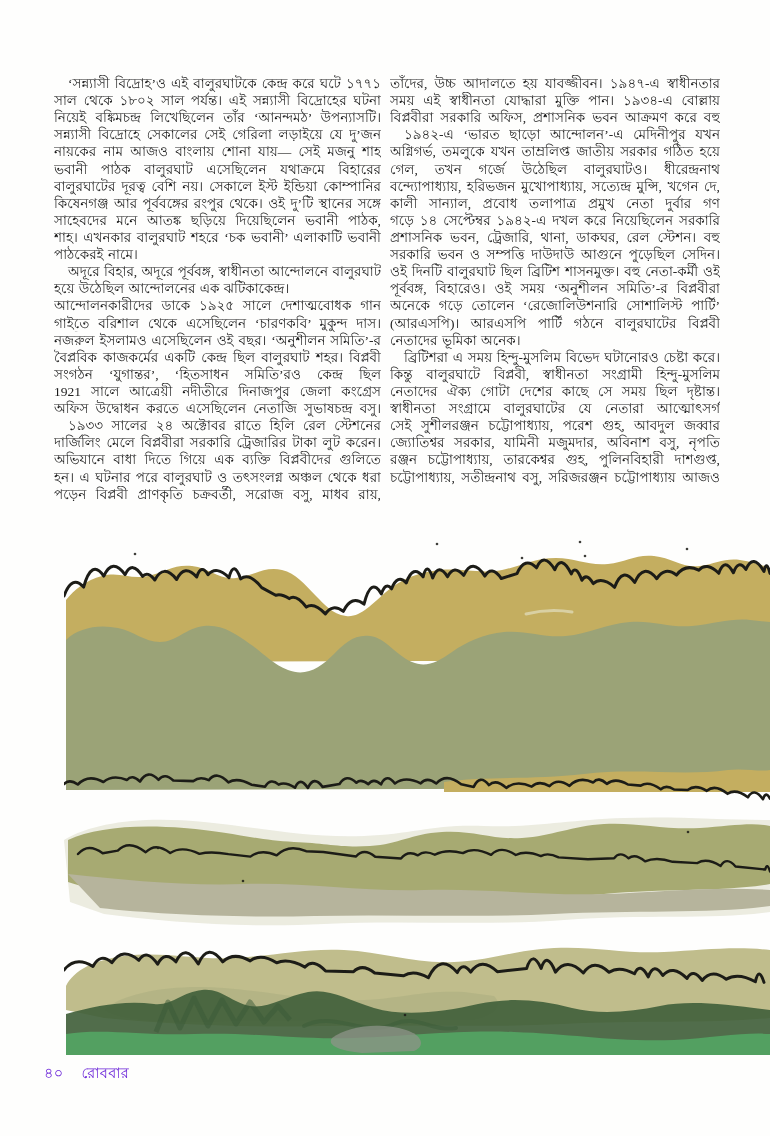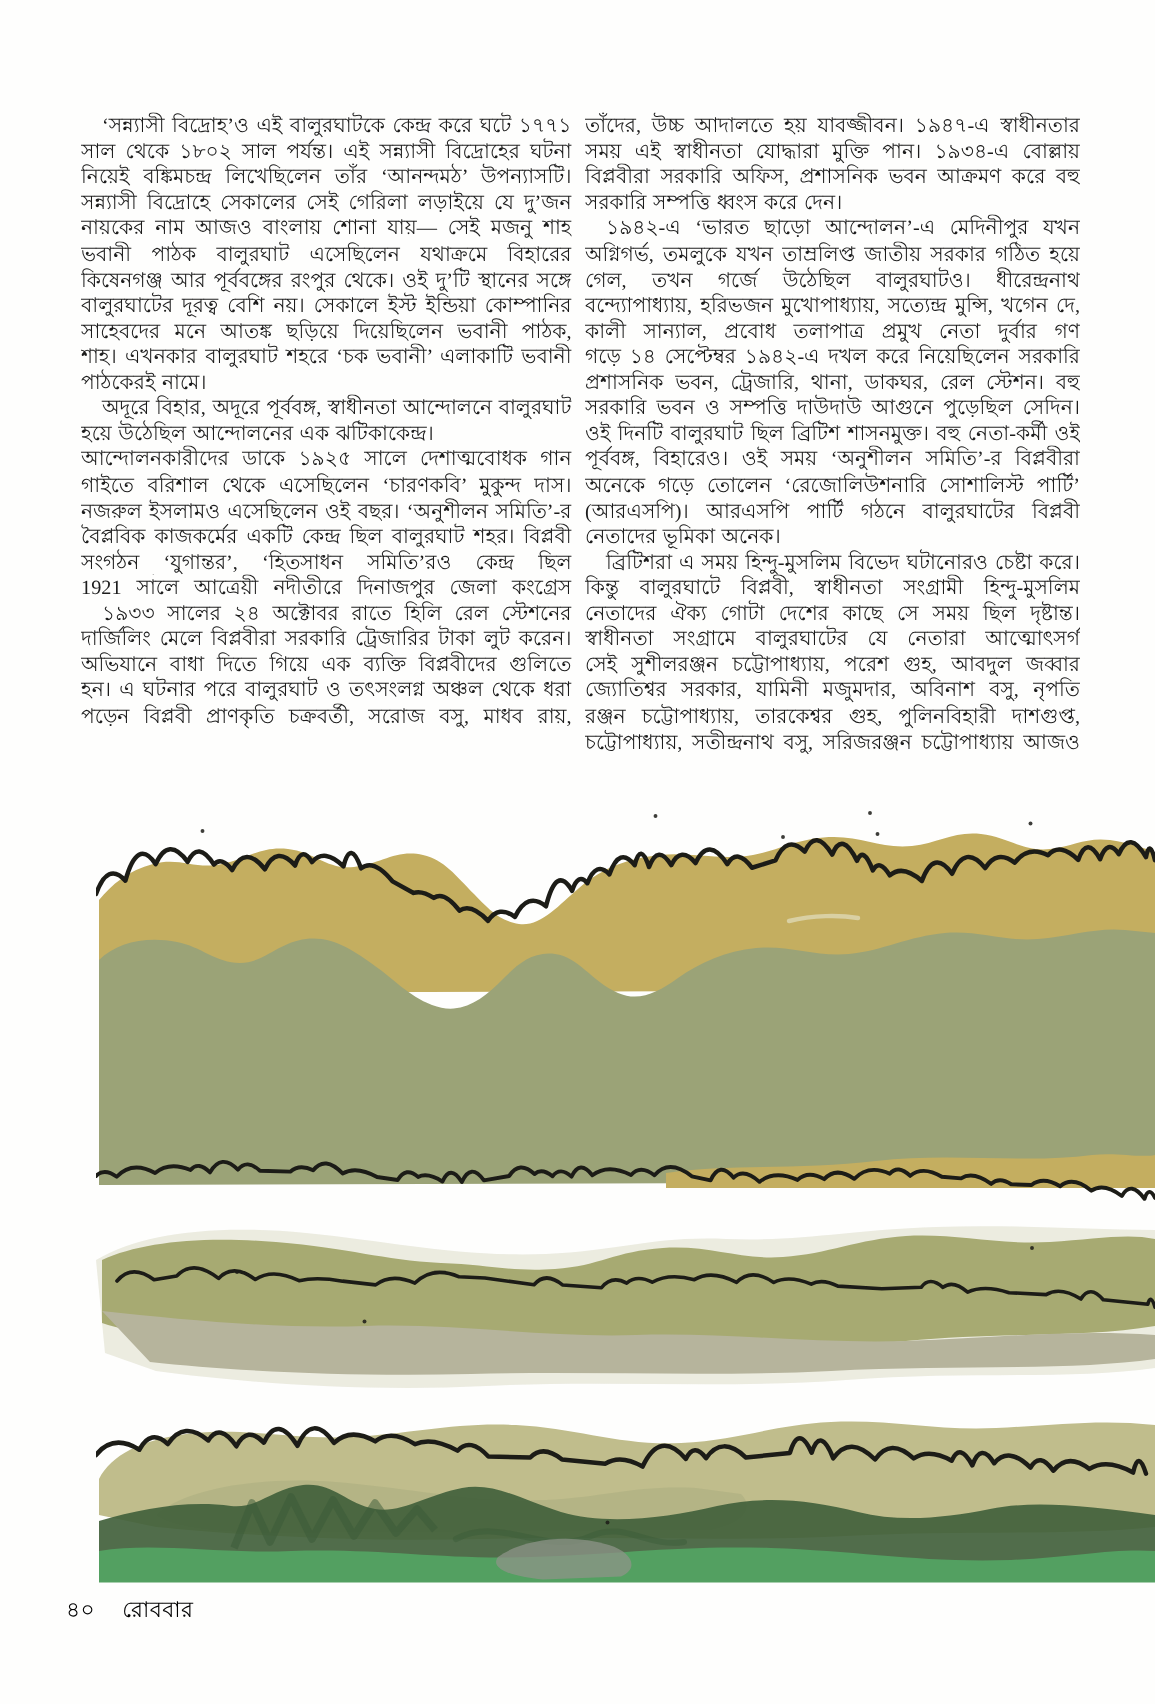--- a/index.html
+++ b/index.html
@@ -18,61 +18,61 @@
   .tline{
     height:17.12px;overflow:hidden;
     text-align:justify;text-align-last:justify;
     word-spacing:1px;
   }
   .tline.rag{text-align-last:left;}
   .tline.ind{text-indent:14px;}
   .illustration{position:absolute;left:64px;top:540px;}
   .footer{
     position:absolute;left:44px;top:1062px;height:20px;
-    font-size:14.5px;color:#000000;letter-spacing:.3px;
+    font-size:14.5px;color:#6d28d9;letter-spacing:.3px;
   }
   .footer .mag{margin-left:18px;}
 </style>
 </head>
 <body>
 
 <div class="page">
 
   <div class="col col-left">
       <div class="tline ind">‘সন্ন্যাসী বিদ্রোহ’ও এই বালুরঘাটকে কেন্দ্র করে ঘটে ১৭৭১</div>
       <div class="tline">সাল থেকে ১৮০২ সাল পর্যন্ত। এই সন্ন্যাসী বিদ্রোহের ঘটনা</div>
       <div class="tline">নিয়েই বঙ্কিমচন্দ্র লিখেছিলেন তাঁর ‘আনন্দমঠ’ উপন্যাসটি।</div>
       <div class="tline">সন্ন্যাসী বিদ্রোহে সেকালের সেই গেরিলা লড়াইয়ে যে দু’জন</div>
       <div class="tline">নায়কের নাম আজও বাংলায় শোনা যায়— সেই মজনু শাহ আর</div>
       <div class="tline">ভবানী পাঠক বালুরঘাট এসেছিলেন যথাক্রমে বিহারের</div>
+      <div class="tline">বালুরঘাটের দূরত্ব বেশি নয়। সেকালে ইস্ট ইন্ডিয়া কোম্পানির</div>
       <div class="tline">কিষেনগঞ্জ আর পূর্ববঙ্গের রংপুর থেকে। ওই দু’টি স্থানের সঙ্গে</div>
-      <div class="tline">বালুরঘাটের দূরত্ব বেশি নয়। সেকালে ইস্ট ইন্ডিয়া কোম্পানির</div>
       <div class="tline">সাহেবদের মনে আতঙ্ক ছড়িয়ে দিয়েছিলেন ভবানী পাঠক, মজনু</div>
       <div class="tline">শাহ। এখনকার বালুরঘাট শহরে ‘চক ভবানী’ এলাকাটি ভবানী</div>
       <div class="tline rag">পাঠকেরই নামে।</div>
       <div class="tline ind">অদূরে বিহার, অদূরে পূর্ববঙ্গ, স্বাধীনতা আন্দোলনে বালুরঘাট</div>
       <div class="tline rag">হয়ে উঠেছিল আন্দোলনের এক ঝটিকাকেন্দ্র।</div>
       <div class="tline">আন্দোলনকারীদের ডাকে ১৯২৫ সালে দেশাত্মবোধক গান</div>
       <div class="tline">গাইতে বরিশাল থেকে এসেছিলেন ‘চারণকবি’ মুকুন্দ দাস। কাজী</div>
       <div class="tline">নজরুল ইসলামও এসেছিলেন ওই বছর। ‘অনুশীলন সমিতি’-র</div>
       <div class="tline">বৈপ্লবিক কাজকর্মের একটি কেন্দ্র ছিল বালুরঘাট শহর। বিপ্লবী</div>
       <div class="tline">সংগঠন ‘যুগান্তর’, ‘হিতসাধন সমিতি’রও কেন্দ্র ছিল বালুরঘাটে।</div>
       <div class="tline">1921 সালে আত্রেয়ী নদীতীরে দিনাজপুর জেলা কংগ্রেস</div>
+      <div class="tline">অফিস উদ্বোধন করতে এসেছিলেন নেতাজি সুভাষচন্দ্র বসু।</div>
       <div class="tline ind">১৯৩৩ সালের ২৪ অক্টোবর রাতে হিলি রেল স্টেশনের কাছে</div>
       <div class="tline">দার্জিলিং মেলে বিপ্লবীরা সরকারি ট্রেজারির টাকা লুট করেন। ওই</div>
       <div class="tline">অভিযানে বাধা দিতে গিয়ে এক ব্যক্তি বিপ্লবীদের গুলিতে নিহত</div>
       <div class="tline">হন। এ ঘটনার পরে বালুরঘাট ও তৎসংলগ্ন অঞ্চল থেকে ধরা</div>
       <div class="tline">পড়েন বিপ্লবী প্রাণকৃতি চক্রবর্তী, সরোজ বসু, মাধব রায়,</div>
     </div>
 
   <div class="col col-right">
       <div class="tline">তাঁদের, উচ্চ আদালতে হয় যাবজ্জীবন। ১৯৪৭-এ স্বাধীনতার</div>
       <div class="tline">সময় এই স্বাধীনতা যোদ্ধারা মুক্তি পান। ১৯৩৪-এ বোল্লায়</div>
       <div class="tline">বিপ্লবীরা সরকারি অফিস, প্রশাসনিক ভবন আক্রমণ করে বহু</div>
-      <div class="tline rag">সরকারি সম্পত্তি ধ্বংস করে দেন।</div>
       <div class="tline ind">১৯৪২-এ ‘ভারত ছাড়ো আন্দোলন’-এ মেদিনীপুর যখন</div>
       <div class="tline">অগ্নিগর্ভ, তমলুকে যখন তাম্রলিপ্ত জাতীয় সরকার গঠিত হয়ে</div>
       <div class="tline">গেল, তখন গর্জে উঠেছিল বালুরঘাটও। ধীরেন্দ্রনাথ</div>
       <div class="tline">বন্দ্যোপাধ্যায়, হরিভজন মুখোপাধ্যায়, সত্যেন্দ্র মুন্সি, খগেন দে,</div>
       <div class="tline">কালী সান্যাল, প্রবোধ তলাপাত্র প্রমুখ নেতা দুর্বার গণ আন্দোলন</div>
       <div class="tline">গড়ে ১৪ সেপ্টেম্বর ১৯৪২-এ দখল করে নিয়েছিলেন সরকারি</div>
       <div class="tline">প্রশাসনিক ভবন, ট্রেজারি, থানা, ডাকঘর, রেল স্টেশন। বহু</div>
       <div class="tline">সরকারি ভবন ও সম্পত্তি দাউদাউ আগুনে পুড়েছিল সেদিন।</div>
       <div class="tline">ওই দিনটি বালুরঘাট ছিল ব্রিটিশ শাসনমুক্ত। বহু নেতা-কর্মী ওই</div>
       <div class="tline">পূর্ববঙ্গ, বিহারেও। ওই সময় ‘অনুশীলন সমিতি’-র বিপ্লবীরা</div>

